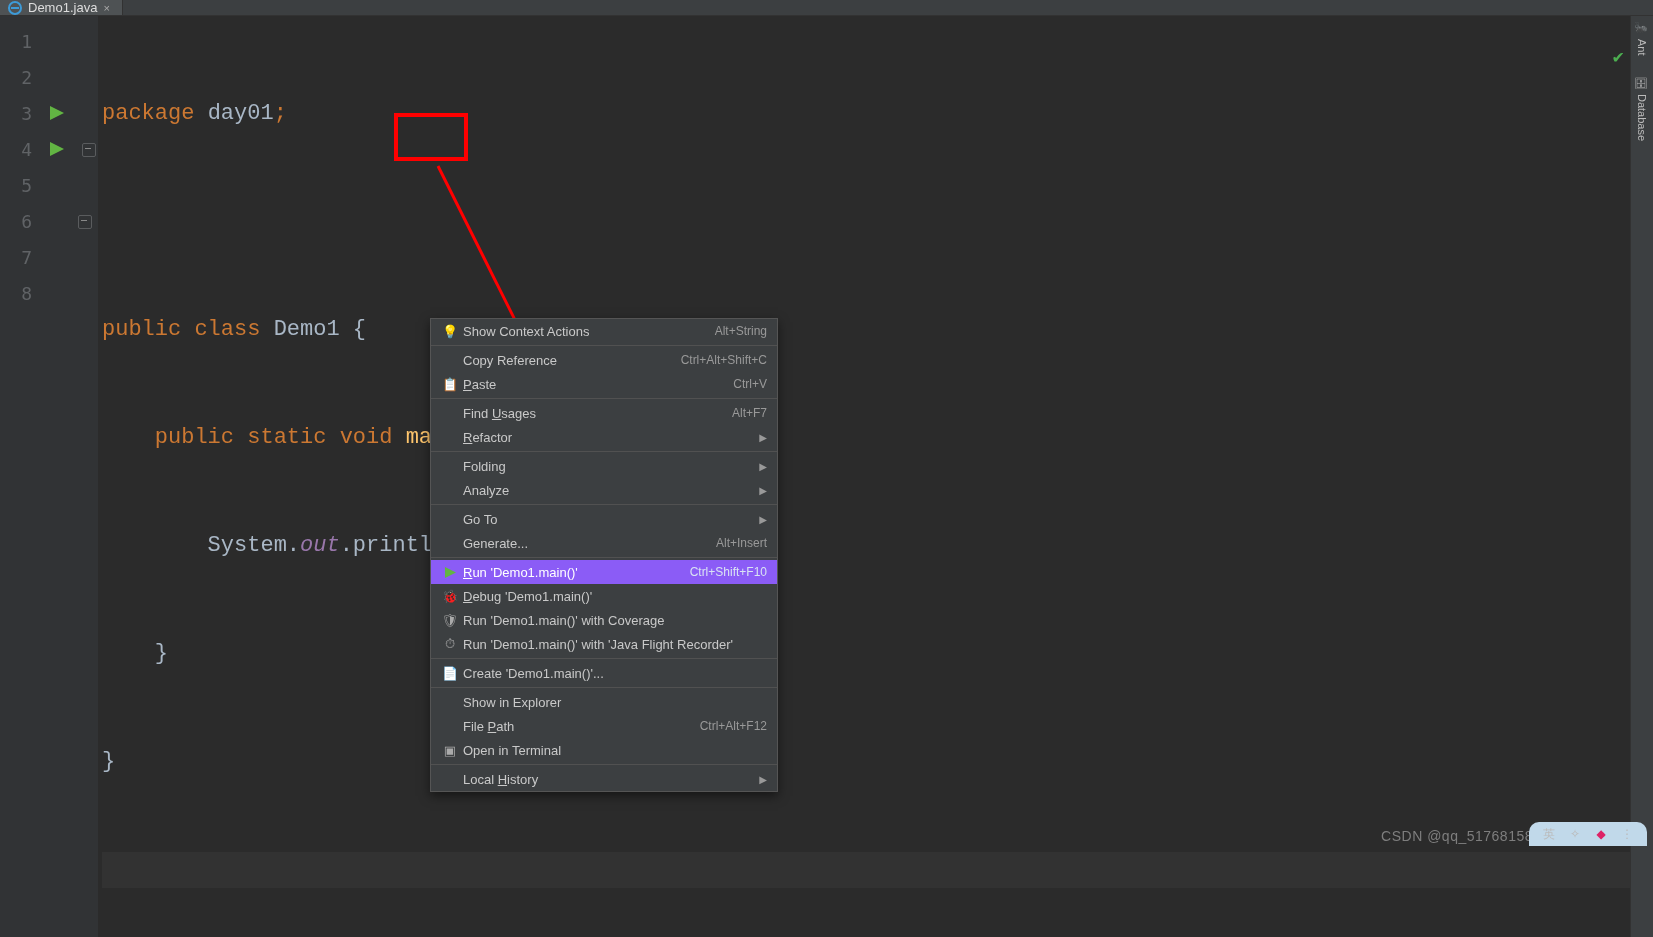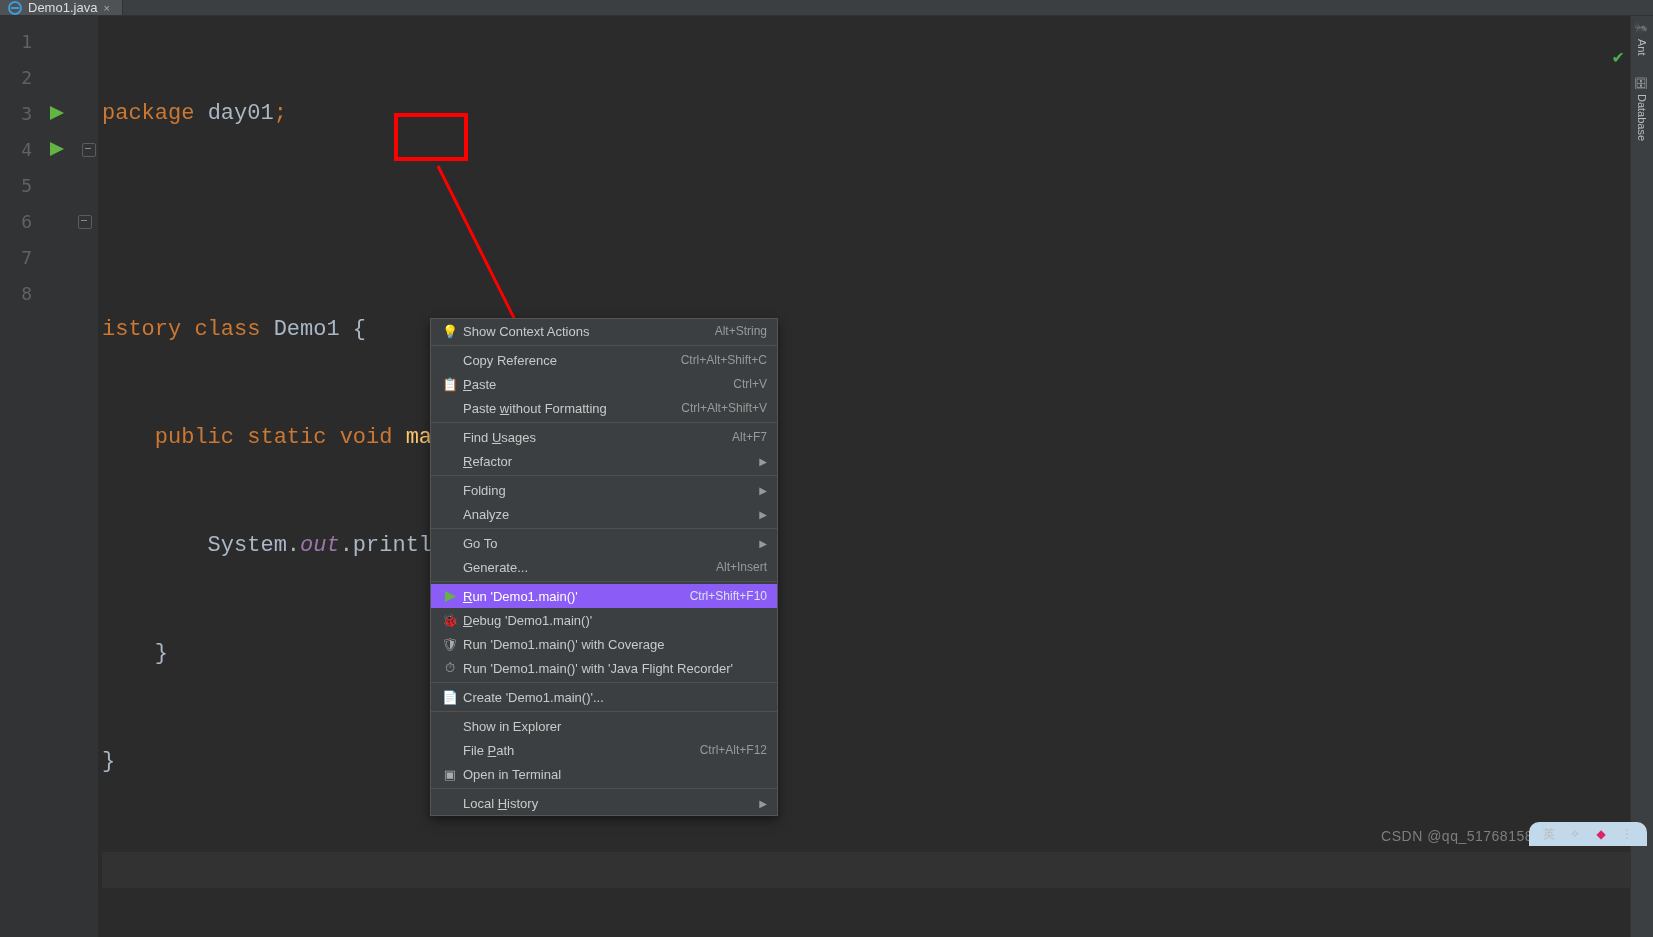--- a/index.html
+++ b/index.html
@@ -93,21 +93,21 @@
       <div class="cell">
           <span class="fold-icon" style="margin-left:28px;"></span>
         </div>
       <div class="cell"></div>
       <div class="cell"></div>
     </div>
 
     <div class="editor">
       <div class="line"><span class="kw">package </span><span>day01</span><span class="kw">;</span></div>
       <div class="line"></div>
-      <div class="line"><span class="kw">istory class </span><span>Demo1 </span><span>{</span></div>
+      <div class="line"><span class="kw">public class </span><span>Demo1 </span><span>{</span></div>
       <div class="line"><span class="kw">    public static void </span><span class="id">main</span><span>(String[] args){</span></div>
       <div class="line"><span>        System.</span><span class="fld">out</span><span>.println(</span><span class="str">"hello world"</span><span>);</span></div>
       <div class="line">    }</div>
       <div class="line">}</div>
       <div class="line caret-line"></div>
 
       
       <div class="highlight-box" style="left:296px;top:97px;width:74px;height:48px;"></div>
       
       <svg class="arrow-svg" style="left:330px;top:140px;width:260px;height:460px;">
@@ -143,25 +143,20 @@
       <div class="mi">
         <span class="ico"></span>
         <span class="lbl">Copy Reference</span>
         <span class="sc">Ctrl+Alt+Shift+C</span>
       </div>
       <div class="mi">
         <span class="ico">📋</span>
         <span class="lbl"><u>P</u>aste</span>
         <span class="sc">Ctrl+V</span>
       </div>
-      <div class="mi">
-        <span class="ico"></span>
-        <span class="lbl">Paste <u>w</u>ithout Formatting</span>
-        <span class="sc">Ctrl+Alt+Shift+V</span>
-      </div>
       <div class="sep"></div>
       <div class="mi">
         <span class="ico"></span>
         <span class="lbl">Find <u>U</u>sages</span>
         <span class="sc">Alt+F7</span>
       </div>
       <div class="mi">
         <span class="ico"></span>
         <span class="lbl"><u>R</u>efactor</span>
         <span class="arr">▶</span>

